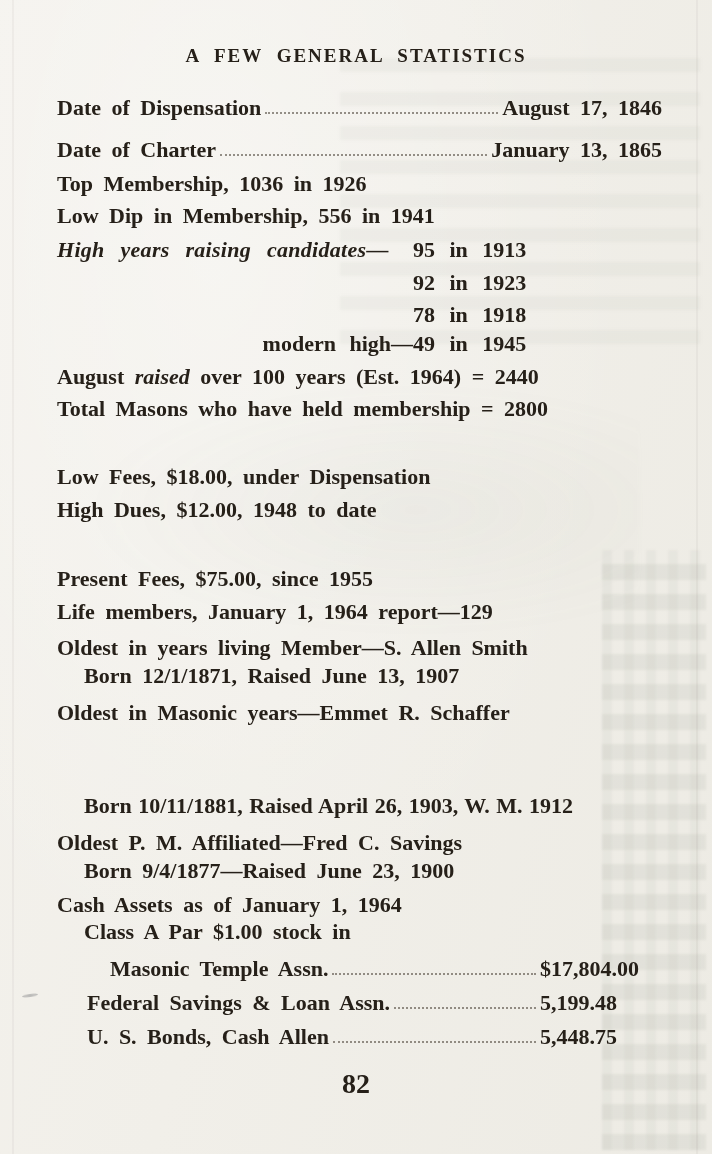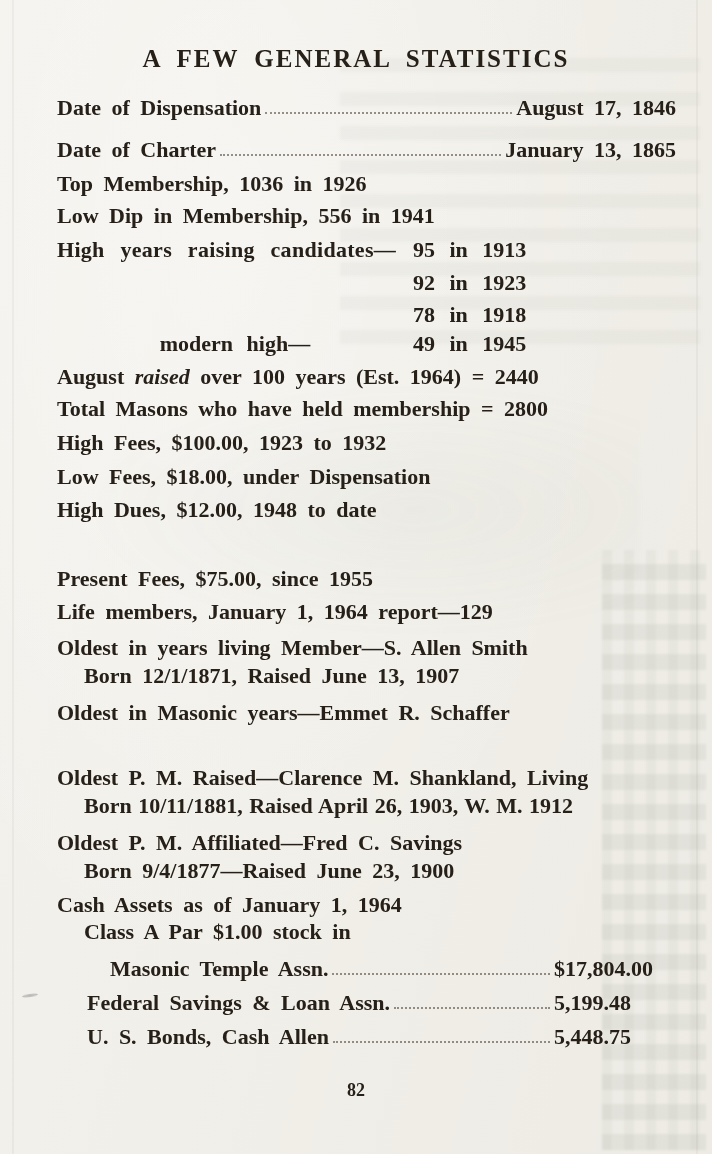--- a/index.html
+++ b/index.html
@@ -22,38 +22,38 @@
   .ghost-mid { position:absolute; left:80px; top:380px; width:560px; height:260px;
     background:radial-gradient(ellipse at 60% 50%, rgba(128,140,124,0.055), transparent 70%);
     filter:blur(2px); }
   .crease-left  { position:absolute; left:12px; top:0; width:2px; height:100%; background:rgba(90,85,75,0.05); }
   .crease-right { position:absolute; right:14px; top:0; width:2px; height:100%; background:rgba(90,85,75,0.05); }
   .squiggle { position:absolute; left:22px; top:994px; width:16px; height:3px; border-radius:50%;
     background:rgba(70,75,82,0.32); transform:rotate(-8deg); filter:blur(0.5px); }
 
   
   .title { position:absolute; top:45px; left:0; right:0; text-align:center;
-    font-size:25px; font-weight:bold; letter-spacing:2px; word-spacing:7px; }
-  .line { position:absolute; left:57px; right:36px; font-size:22px; font-weight:bold;
+    font-size:19px; font-weight:bold; letter-spacing:2px; word-spacing:7px; }
+  .line { position:absolute; left:57px; right:50px; font-size:22px; font-weight:bold;
     line-height:26px; word-spacing:5px; white-space:nowrap; }
   .indent1  { left:84px; }
   .indent1b { left:87px; }
   .indent2  { left:110px; }
   .leader, .money { display:flex; align-items:baseline; }
   .leader .lbl, .leader .val, .money .lbl { flex:0 0 auto; }
   .dots { flex:1 1 auto; align-self:flex-end; height:0; margin:0 4px 7px 4px;
     border-bottom:2px dotted rgba(82,74,64,0.6); min-width:16px; }
   .amt { flex:0 0 auto; min-width:122px; }
   .stat { position:absolute; left:356px; word-spacing:9px; }
-  .raising-label { word-spacing:10px; letter-spacing:0.3px; }
-  .modlbl { position:absolute; left:0; width:356px; text-align:center; word-spacing:8px; }
+  .raising-label { word-spacing:10px; letter-spacing:0.3px;font-style:italic; }
+  .modlbl { position:absolute; left:0; width:356px; text-align:right; word-spacing:8px; }
   .long { word-spacing:1px; }
   .it { font-style:italic; }
   .pageno { position:absolute; top:1068px; left:0; right:0; text-align:center;
-    font-size:18px; font-weight:bold;margin-top:12px; }
+    font-size:28px; font-weight:bold; }
 </style>
 </head>
 <body>
 
 <div class="page">
 
   <div class="ghost-table"></div>
   <div class="ghost-strip"></div>
   <div class="ghost-mid"></div>
   <div class="crease-left"></div>
@@ -91,30 +91,28 @@
     <span class="stat">49 in 1945</span>
   </div>
 
   <div class="line" style="top:364px">
     <span>August</span>
     <span class="it">raised</span>
     <span>over 100 years (Est. 1964) = 2440</span>
   </div>
   <div class="line" style="top:396px">Total Masons who have held membership = 2800</div>
 
-  <div class="line" style="top:430px">High Fees, $100.00, 1923 to 1932</div>
   <div class="line" style="top:464px">Low Fees, $18.00, under Dispensation</div>
   <div class="line" style="top:497px">High Dues, $12.00, 1948 to date</div>
   <div class="line" style="top:566px">Present Fees, $75.00, since 1955</div>
   <div class="line" style="top:599px">Life members, January 1, 1964 report—129</div>
 
   <div class="line" style="top:635px">Oldest in years living Member—S. Allen Smith</div>
   <div class="line indent1" style="top:663px">Born 12/1/1871, Raised June 13, 1907</div>
   <div class="line" style="top:700px">Oldest in Masonic years—Emmet R. Schaffer</div>
-  <div class="line" style="top:765px">Oldest P. M. Raised—Clarence M. Shankland, Living</div>
   <div class="line indent1 long" style="top:793px">Born 10/11/1881, Raised April 26, 1903, W. M. 1912</div>
   <div class="line" style="top:830px">Oldest P. M. Affiliated—Fred C. Savings</div>
   <div class="line indent1" style="top:858px">Born 9/4/1877—Raised June 23, 1900</div>
 
   <div class="line" style="top:892px">Cash Assets as of January 1, 1964</div>
   <div class="line indent1" style="top:919px">Class A Par $1.00 stock in</div>
 
   <div class="line money indent2" style="top:956px">
     <span class="lbl">Masonic Temple Assn.</span>
     <span class="dots"></span>

